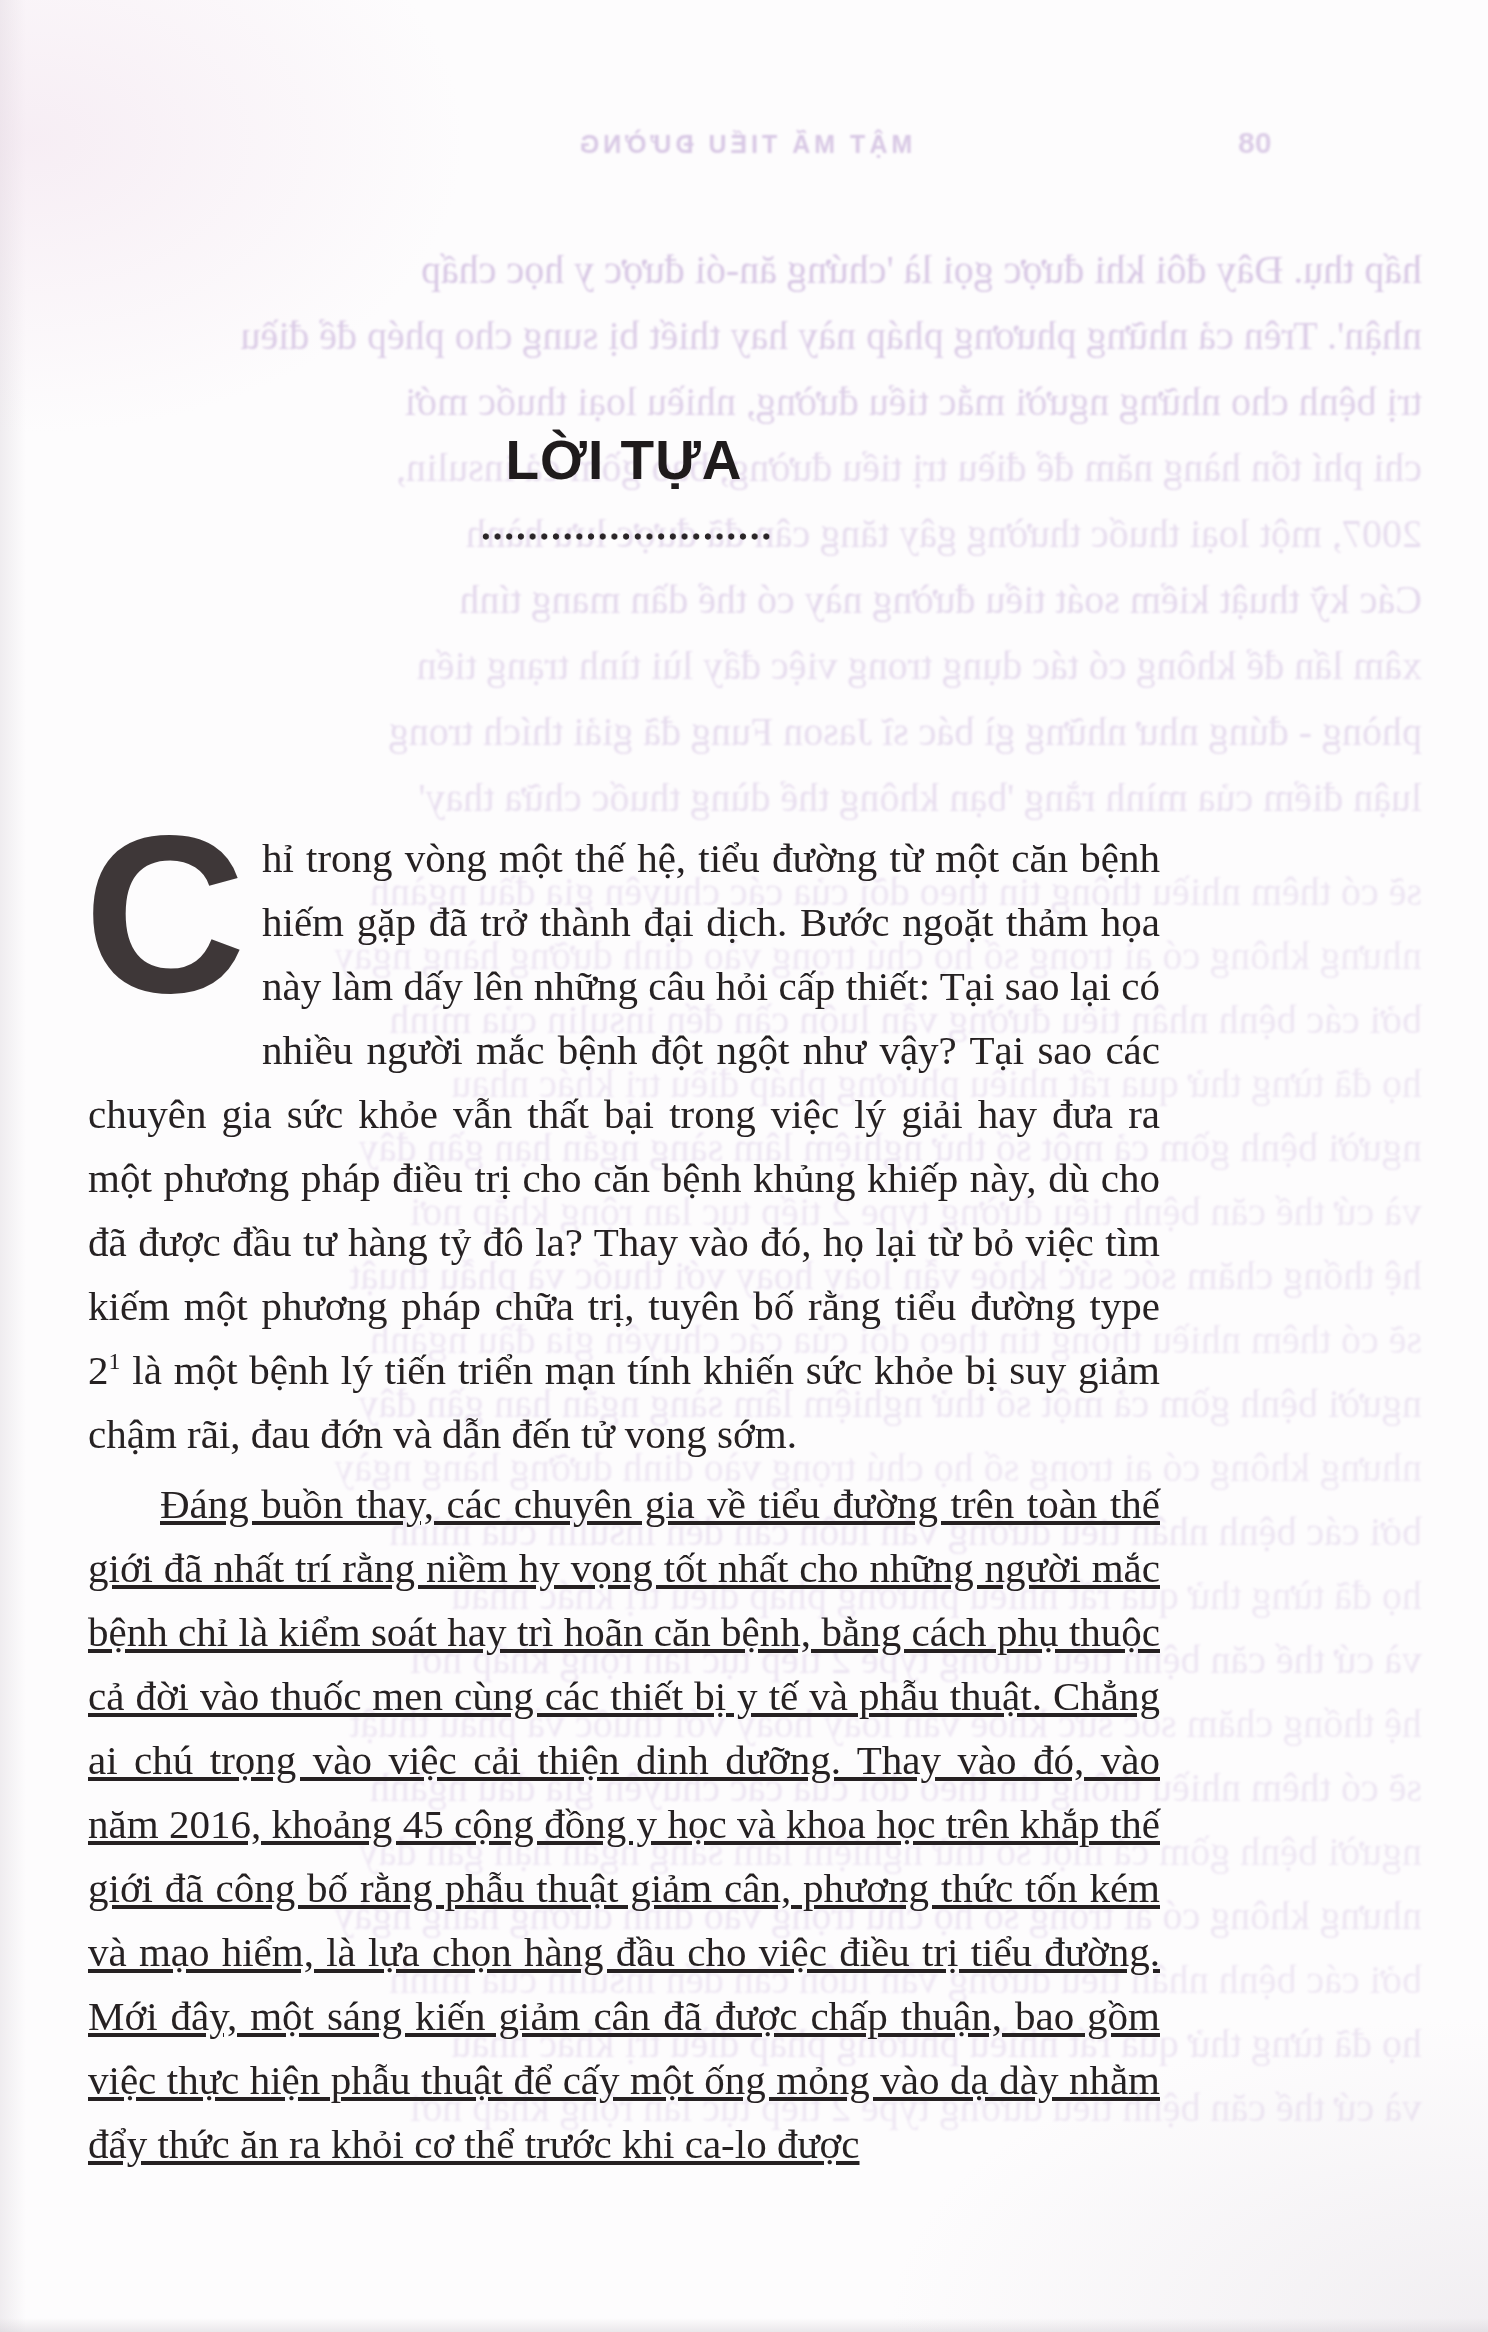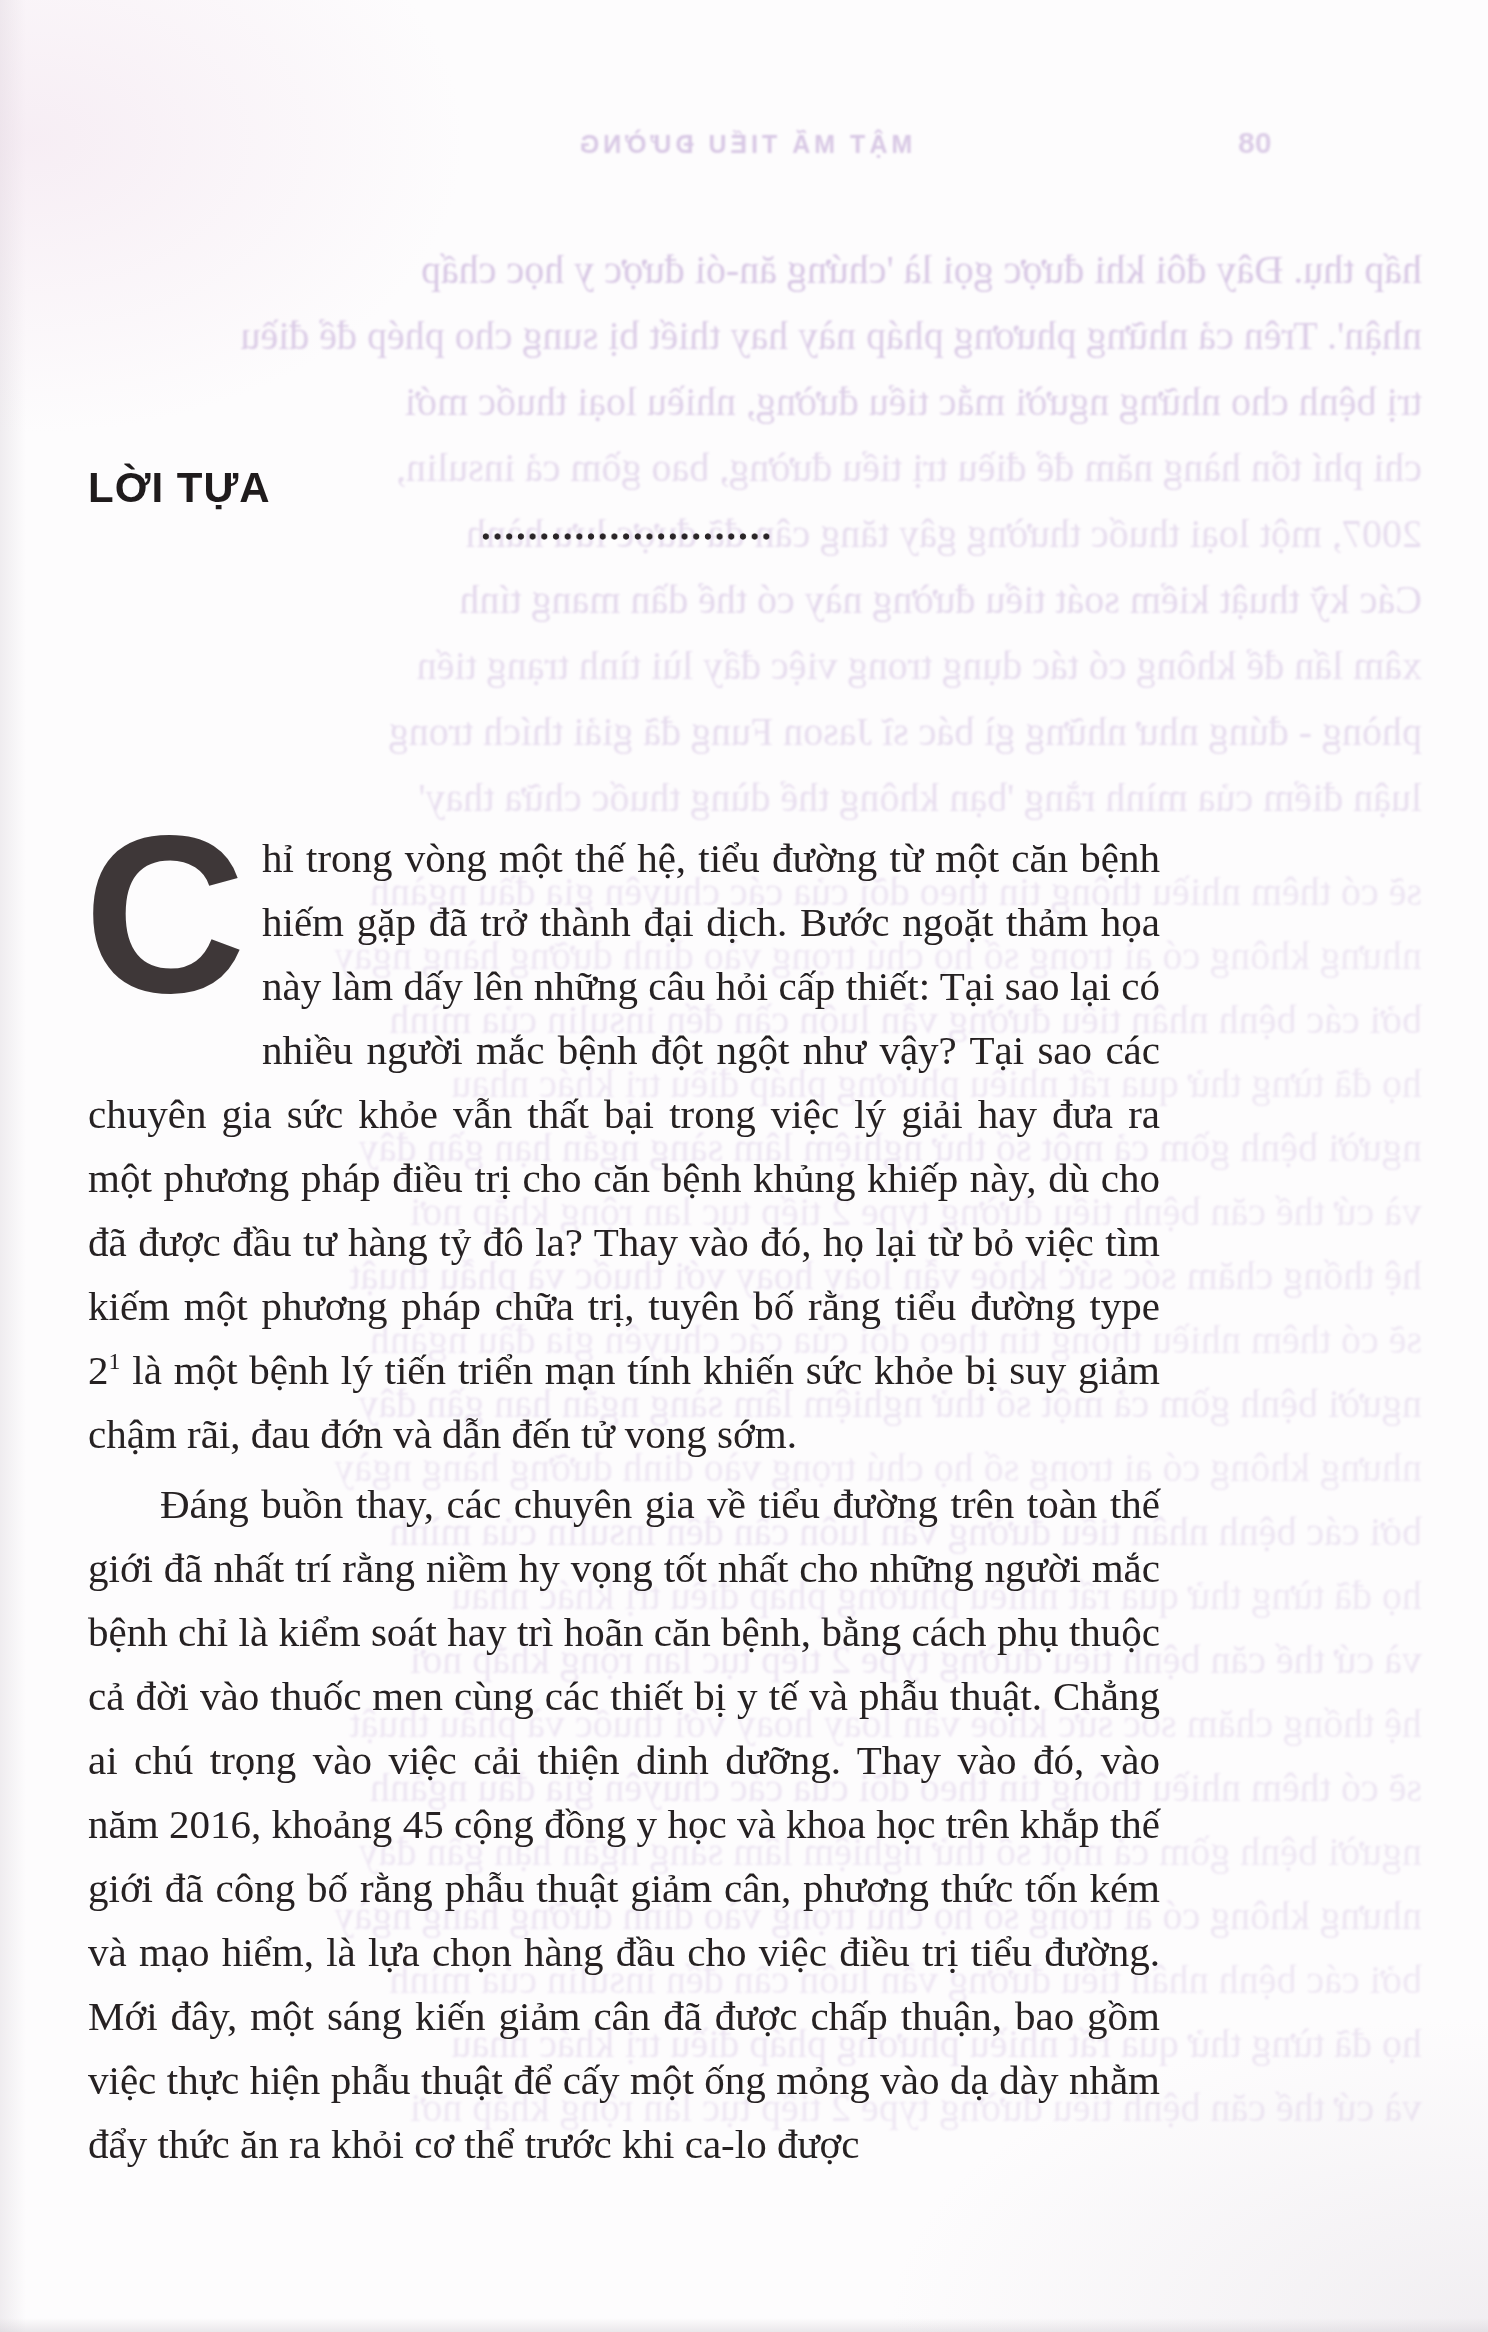--- a/index.html
+++ b/index.html
@@ -38,41 +38,41 @@
   }
   .ghost-pagenum{
     position:absolute;top:126px;left:1238px;
     transform:scaleX(-1);
     font-family:"Liberation Sans", sans-serif;
     font-weight:bold;font-size:30px;
     color:#b394cc;opacity:.45;filter:blur(1.2px);
   }
   
   .title{
-    position:absolute;top:427px;left:88px;width:1072px;
-    text-align:left;
+    position:absolute;top:390px;left:88px;width:1072px;
+    text-align:center;
     font-family:"Liberation Sans", sans-serif;
-    font-weight:800;font-size:42px;line-height:66px;
+    font-weight:800;font-size:55px;line-height:66px;
     letter-spacing:1px;color:#1f1b1c;
   }
   .dots{
     position:absolute;top:530px;left:480px;width:292px;height:13px;
     background-image:radial-gradient(circle, #2a2527 2.7px, rgba(0,0,0,0) 3.5px);
     background-size:11.7px 13px;
     background-repeat:repeat-x;
     background-position:0 50%;
   }
   .body{
     position:absolute;top:826px;left:88px;width:1072px;
     font-size:41px;line-height:64px;
     text-align:justify;
     color:#262122;
   }
   .body p{margin:0;}
-  .p2{text-indent:72px;margin-top:6px !important;}
+  .p2{text-indent:72px;margin-top:6px !important;text-decoration:underline;}
   .dropcap{
     float:left;
     width:170px;height:190px;
     margin:8px 8px 0 -4px;
     font-family:"Liberation Sans", sans-serif;
     font-weight:800;
     font-size:224px;line-height:160px;
     color:#3e3738;
   }
   .fnsup{

